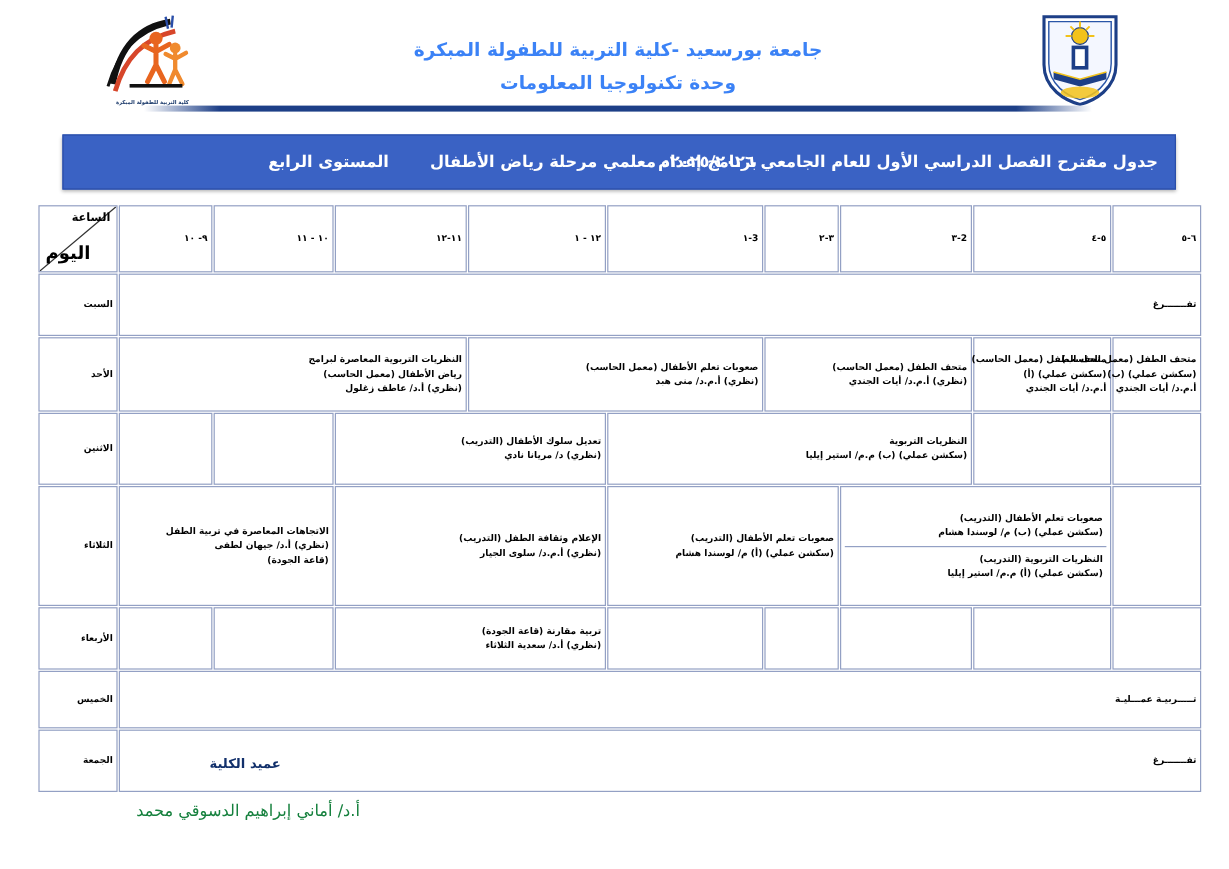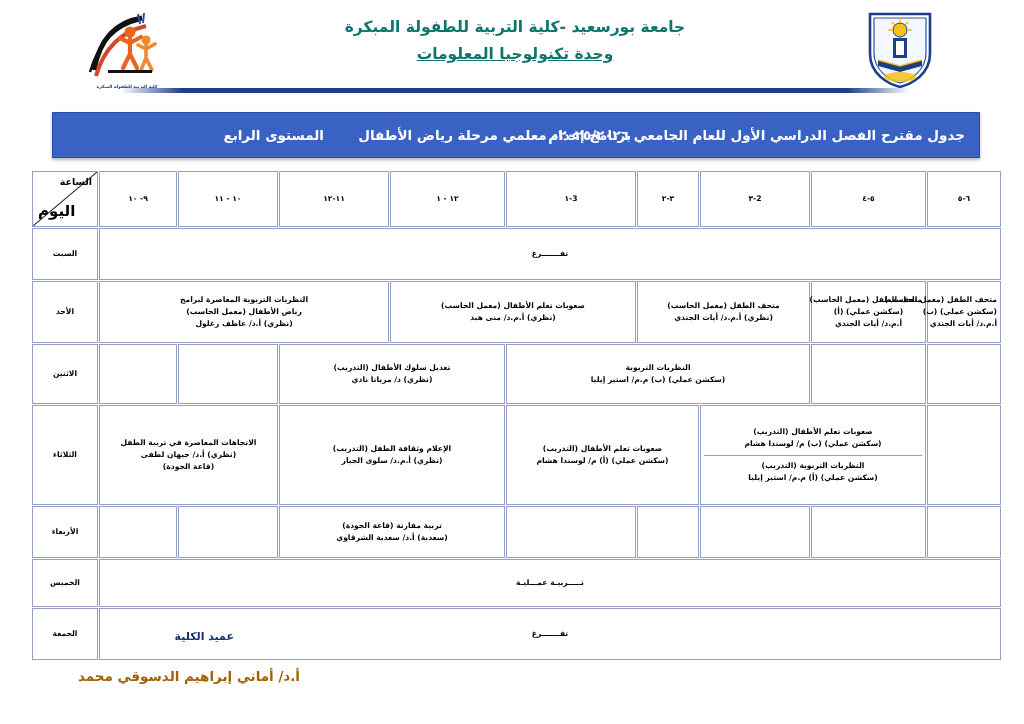--- a/index.html
+++ b/index.html
@@ -6,25 +6,25 @@
   body{
     width:1024px;height:724px;background:#ffffff;
     font-family:"DejaVu Sans","Liberation Sans",sans-serif;
     overflow:hidden;position:relative;
   }
   .page{position:relative;width:1024px;height:724px;}
 
   
   .hdr{position:absolute;left:0;top:0;width:1024px;height:98px;}
   .hdr-center{
-    position:absolute;left:300px;top:18px;width:430px;text-align:center;
-    color:#0f766e;font-weight:bold;
+    position:absolute;left:300px;top:33px;width:430px;text-align:center;
+    color:#3b82f6;font-weight:bold;
   }
   .hdr-line1{font-size:15.5px;letter-spacing:0px;margin-bottom:9px;}
-  .hdr-line2{font-size:15.5px;text-decoration:underline;}
+  .hdr-line2{font-size:15.5px;}
 
   
   .logo-left{position:absolute;left:86px;top:10px;width:82px;height:74px;}
   .logo-left-cap{
     position:absolute;left:86px;top:84px;width:82px;text-align:center;
     font-size:4.4px;color:#1b3a6b;font-weight:bold;letter-spacing:.2px;
   }
   
   .logo-right{position:absolute;left:862px;top:8px;width:76px;height:82px;}
 
@@ -49,21 +49,21 @@
 
   
   .tbl{
     position:absolute;left:31px;top:170px;width:928px;
     border-collapse:separate;border-spacing:1px;
     table-layout:fixed;
   }
   .tbl td{
     border:1px solid #93a0c4;background:#ffffff;
     font-size:7.6px;color:#000000;font-weight:bold;
-    text-align:center;vertical-align:middle;line-height:1.55;
+    vertical-align:middle;line-height:1.55;
     padding:2px 3px;
   }
   .hd{background:#b5a8cf;font-size:9.5px;height:50px;font-weight:bold;}
   .daycell{background:#b5a8cf;font-size:10px;font-weight:bold;width:66px;margin-left:36px;}
   .corner{
     background:#b5a8cf;position:relative;padding:0;width:66px;height:50px;
     overflow:hidden;
   }
   .corner .sl{
     position:absolute;left:0;top:0;width:100%;height:100%;
@@ -87,22 +87,22 @@
   .split .s1{border-bottom:1px solid #93a0c4;}
 
   .ln{display:block;white-space:nowrap;}
 
   
   .foot1{
     position:absolute;right:790px;top:630px;color:#12306b;
     font-weight:bold;font-size:11px;
   }
   .foot2{
-    position:absolute;right:724px;top:668px;color:#a16207;
-    font-weight:bold;font-size:13.5px;
+    position:absolute;right:724px;top:668px;color:#15803d;
+    font-weight:normal;font-size:13.5px;
   }
 </style>
 </head>
 <body>
 
 <div class="page">
 
   <div class="hdr">
 
     <div class="logo-left">
@@ -261,21 +261,21 @@
     </tr>
 
     <tr class="r-wed">
       <td></td>
       <td></td>
       <td></td>
       <td></td>
       <td></td>
       <td colspan="2">
         <span class="ln">تربية مقارنة     (قاعة الجودة)</span>
-        <span class="ln">(سعدية)     أ.د/ سعدية الشرقاوي</span>
+        <span class="ln">(نظري)     أ.د/ سعدية الثلاثاء</span>
       </td>
       <td></td>
       <td></td>
       <td class="daycell">الأربعاء</td>
     </tr>
 
     <tr>
       <td class="practice" colspan="9">تـــــربيـة عمـــليـة</td>
       <td class="daycell">الخميس</td>
     </tr>

